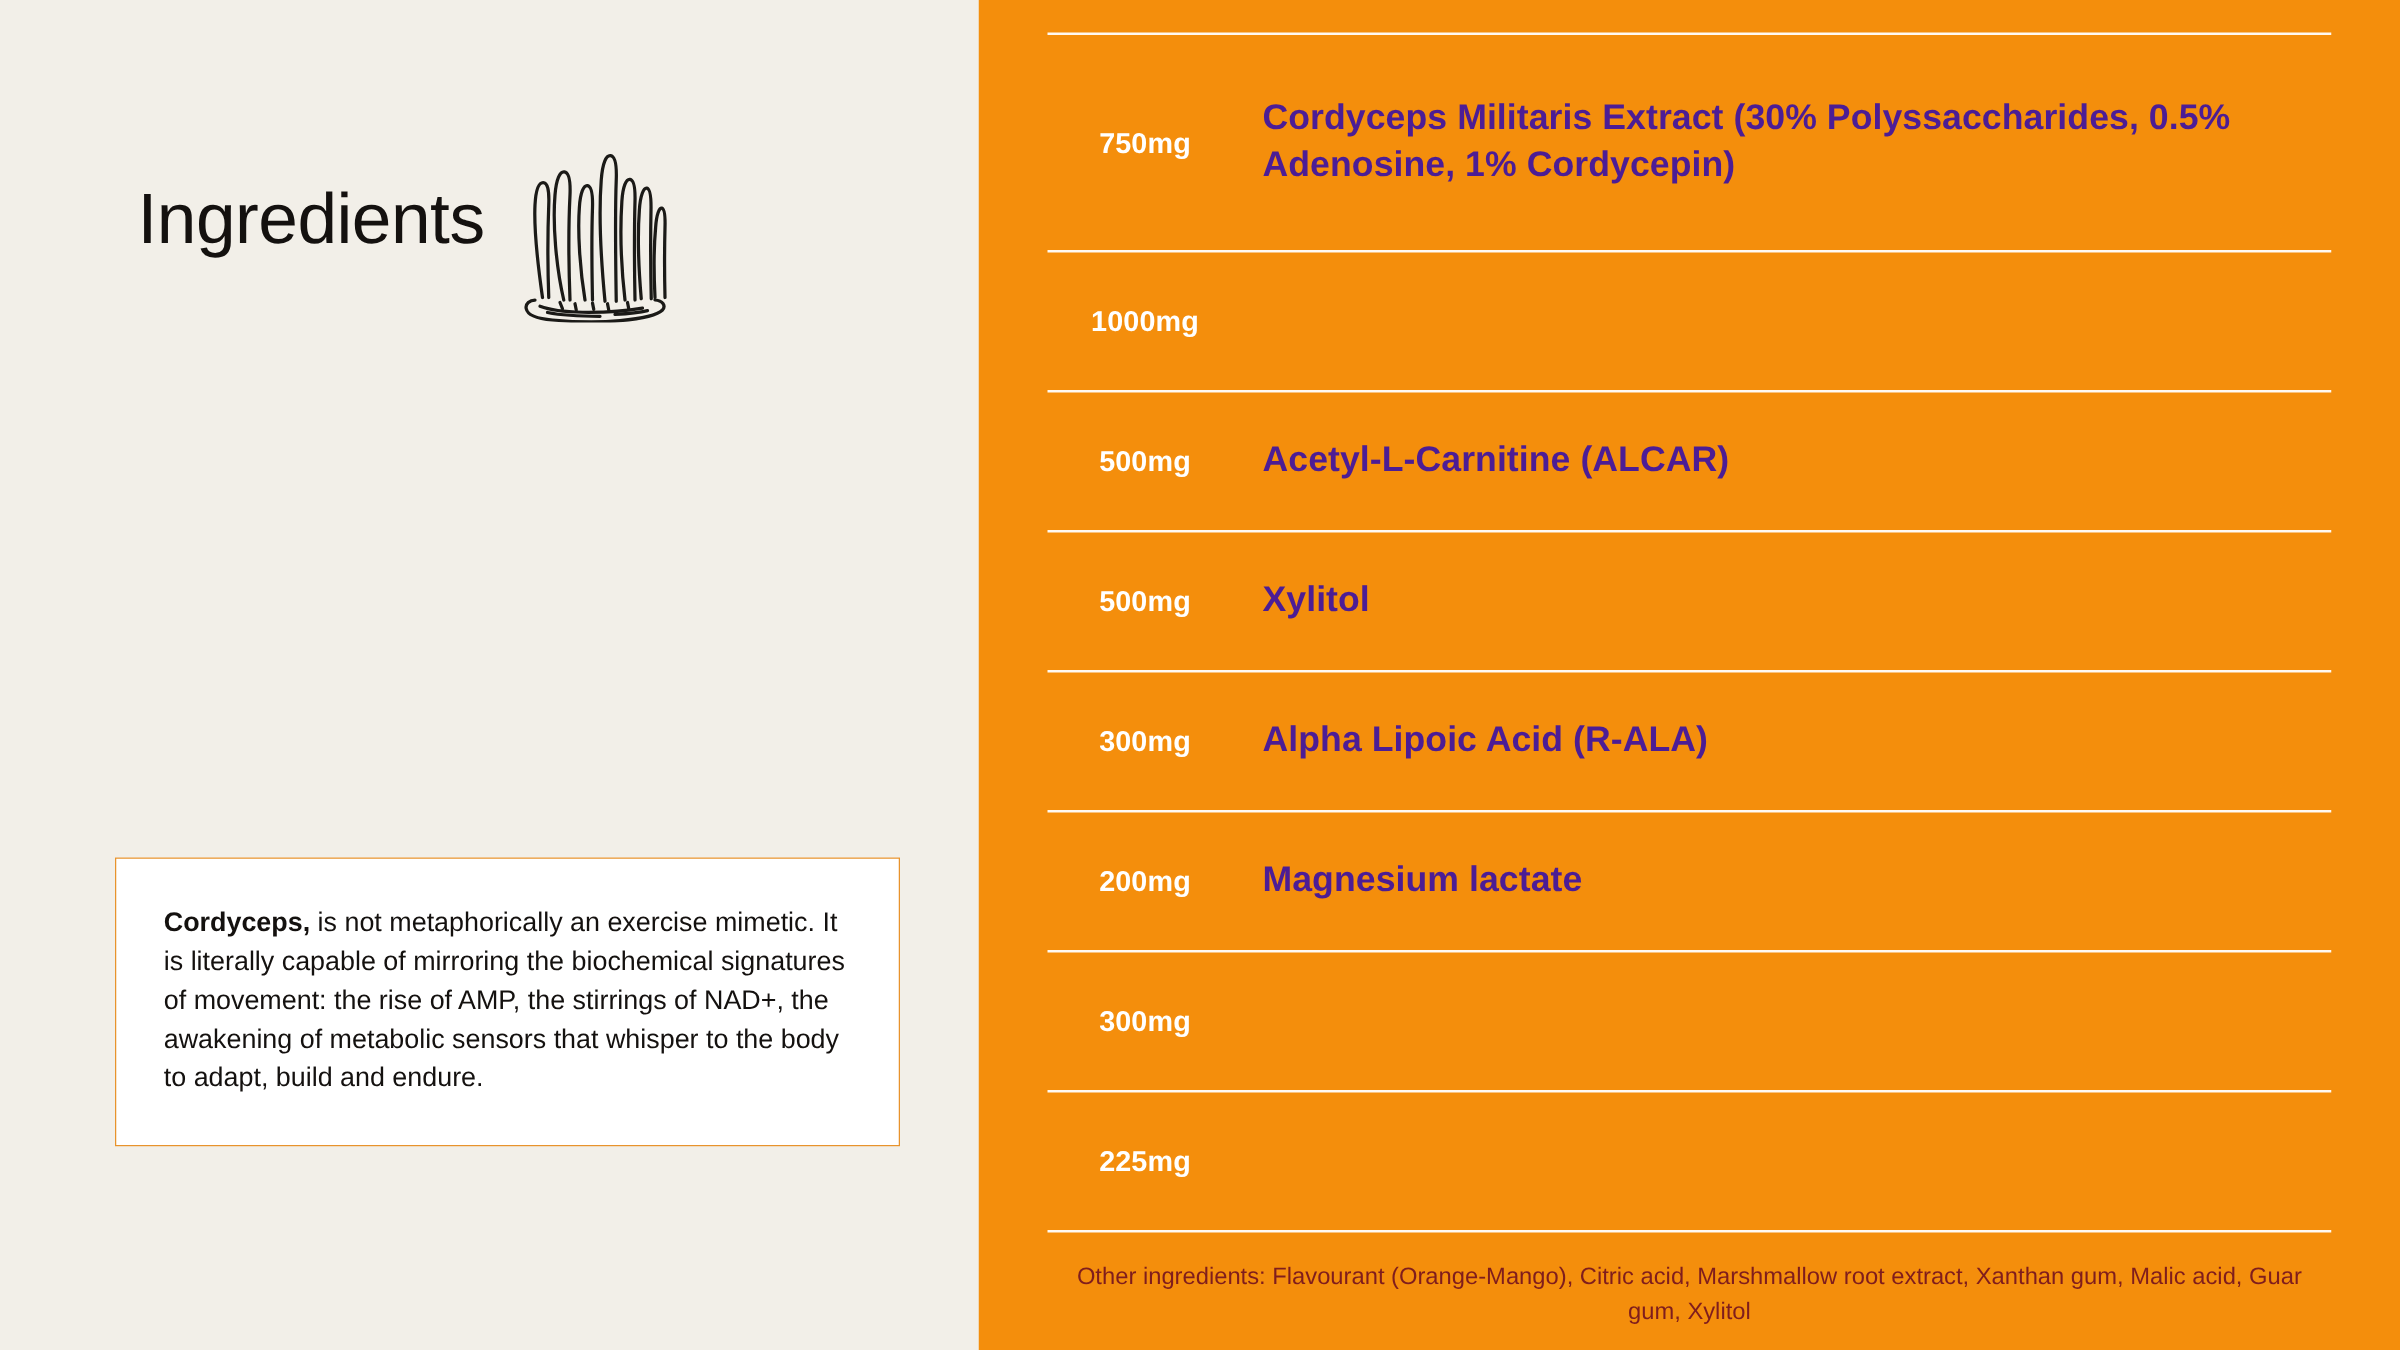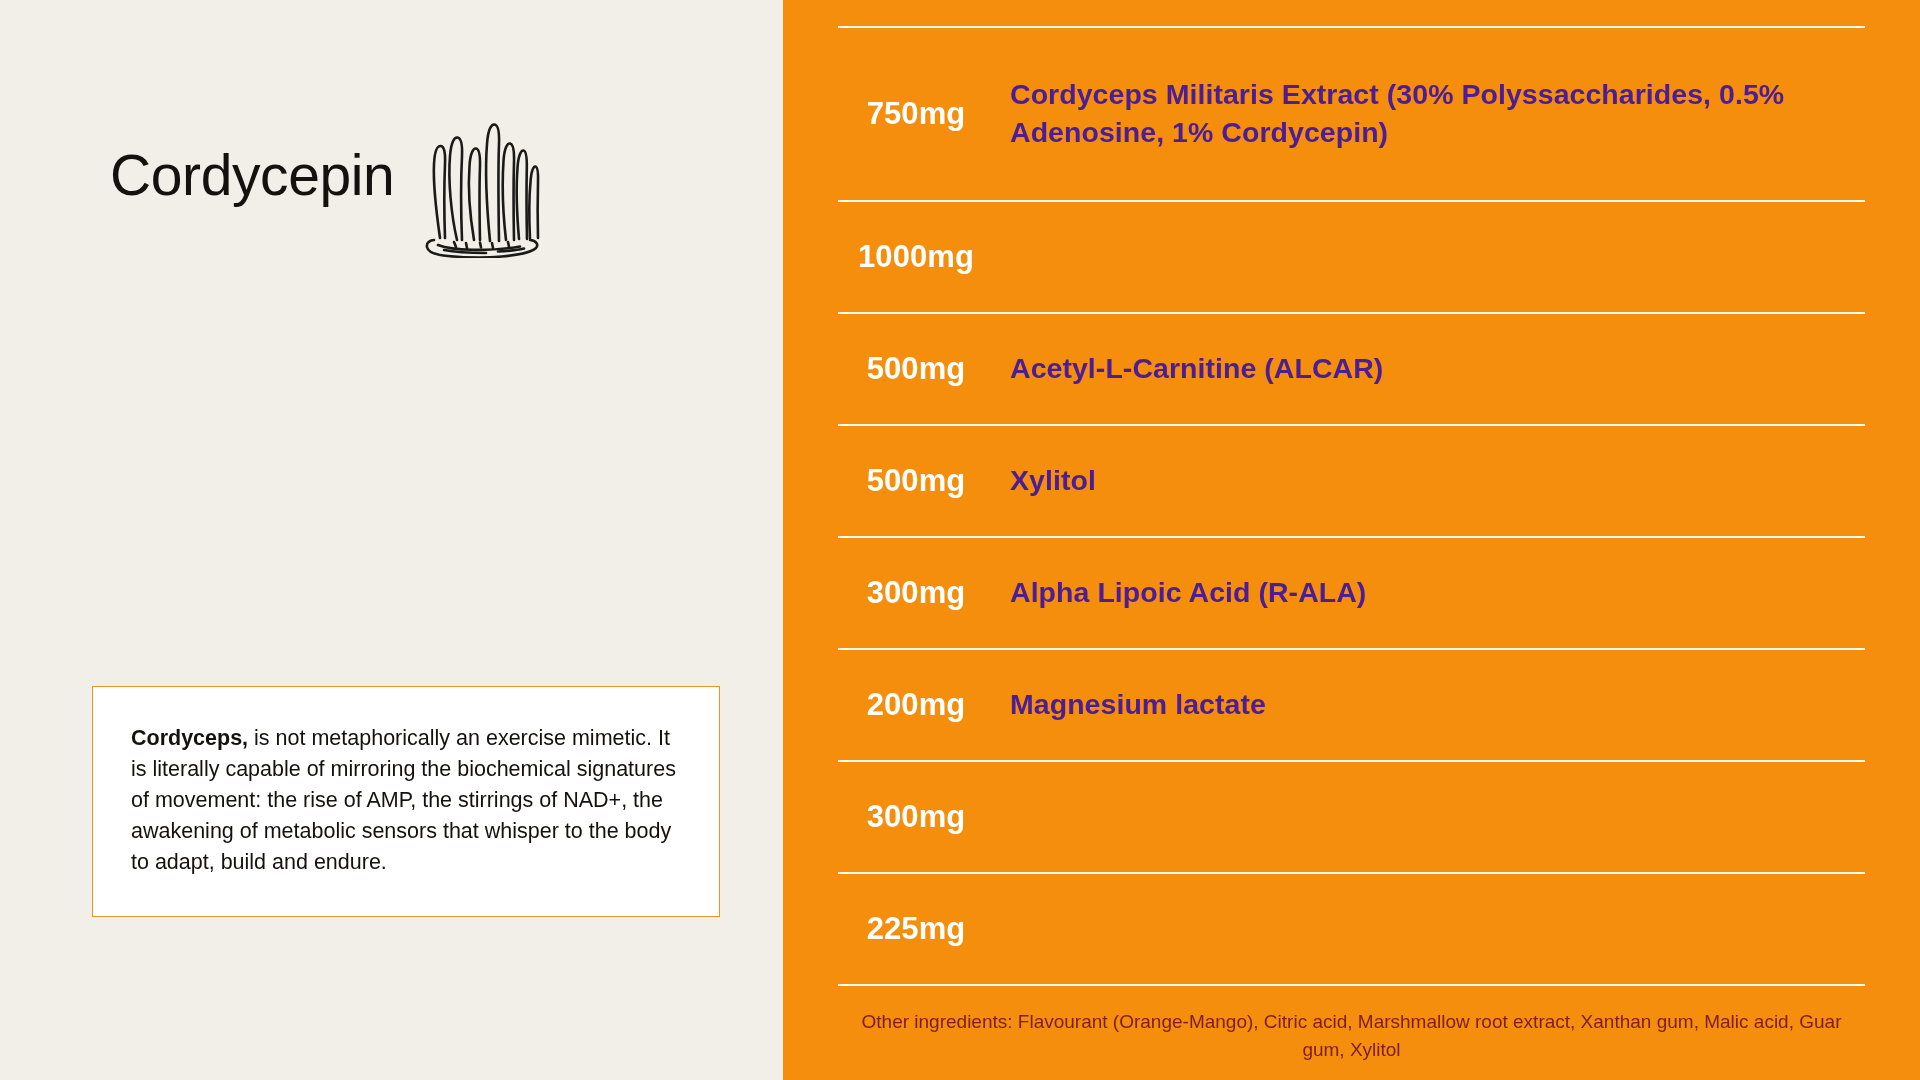--- a/index.html
+++ b/index.html
@@ -106,21 +106,21 @@
   }
 
   .ingredient-row.tall {
     min-height: 172px;
   }
 
   .dose {
     flex: 0 0 172px;
     text-align: center;
     color: #FFFFFF;
-    font-size: 31px;
+    font-size: 23px;
     font-weight: 700;
     letter-spacing: 0.1px;
     padding-right: 16px;
   }
 
   .ingredient-name {
     flex: 1 1 auto;
     color: #4c1d95;
     font-size: 28.5px;
     font-weight: 700;
@@ -137,21 +137,21 @@
     font-weight: 400;
     padding: 0 12px;
   }
 </style>
 </head>
 <body>
 
 <section class="left-panel">
 
   <div class="title-row">
-    <h1 class="page-title">Cordycepin</h1>
+    <h1 class="page-title">Ingredients</h1>
 
     <span>
       <svg class="cordyceps-illustration" viewBox="0 0 126 160" xmlns="http://www.w3.org/2000/svg" fill="none" stroke="#1B1A17" stroke-width="2.6" stroke-linecap="round" stroke-linejoin="round">
 
         <path d="M20 140 C16 112 13 86 14 66 C14.6 54 17 48 20.5 48 C24 48 25.5 54 25 66 C24.2 86 24 112 25 140"></path>
 
         <path d="M37 142 C31 116 28 82 30 58 C31 45 34 39 37.5 39.5 C41 40 42.5 46 42 58 C40.8 82 41 116 42 142"></path>
 
         <path d="M54 142 C50 118 48 88 49.5 68 C50.2 56 53 50 56 50.5 C59 51 60.3 57 60 68 C59.3 88 59.5 118 60 142"></path>
 

